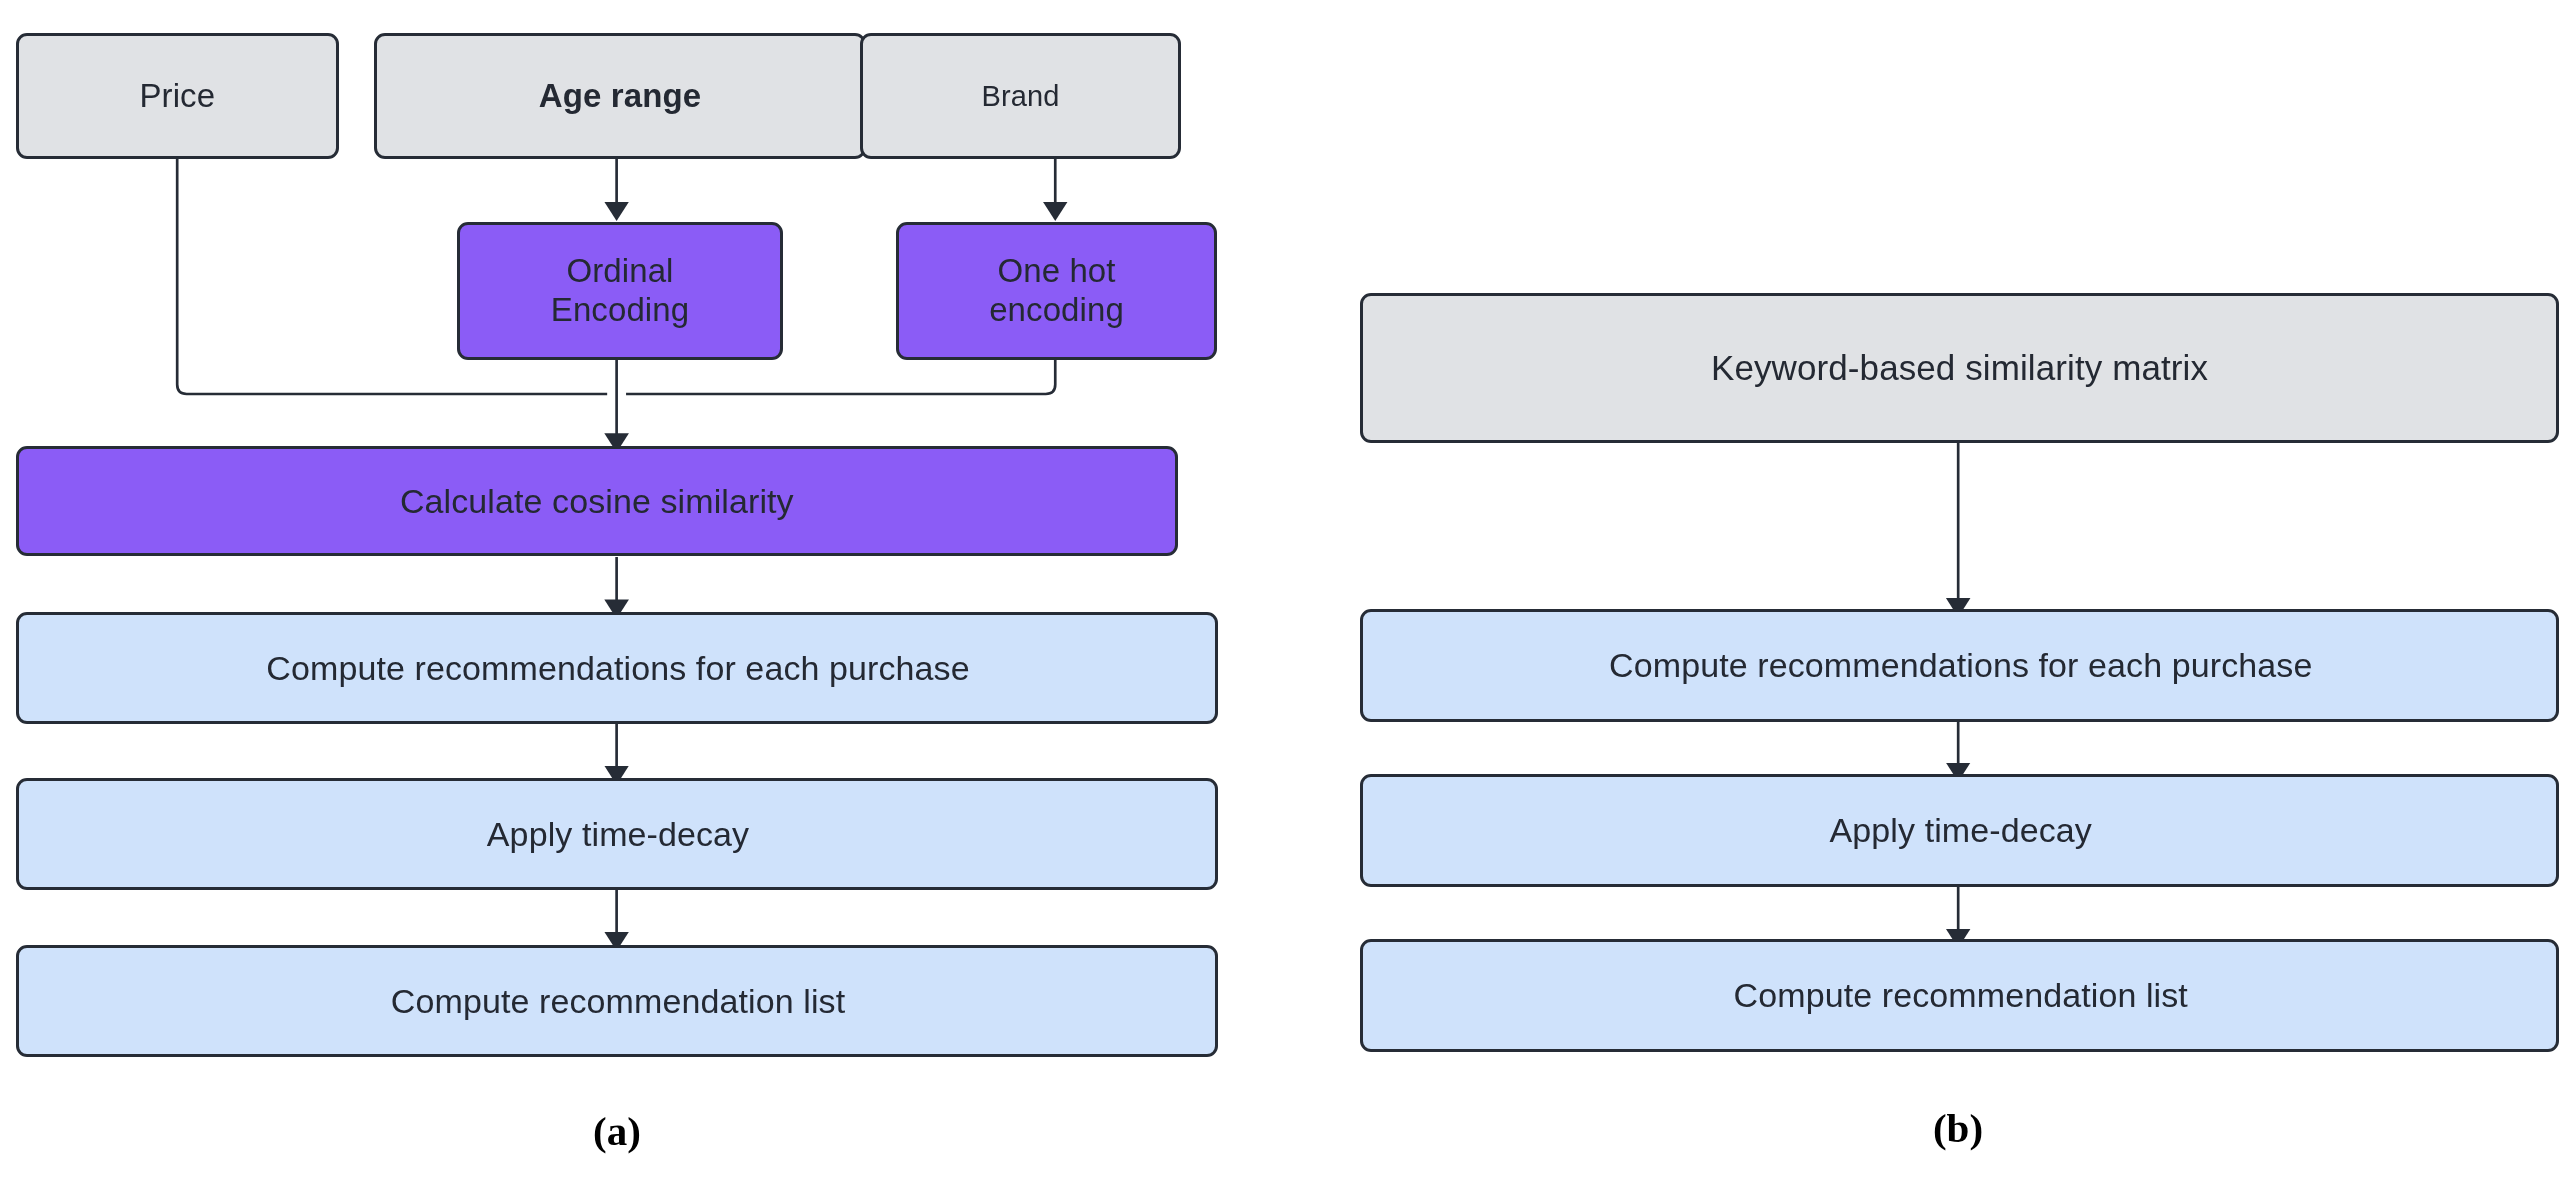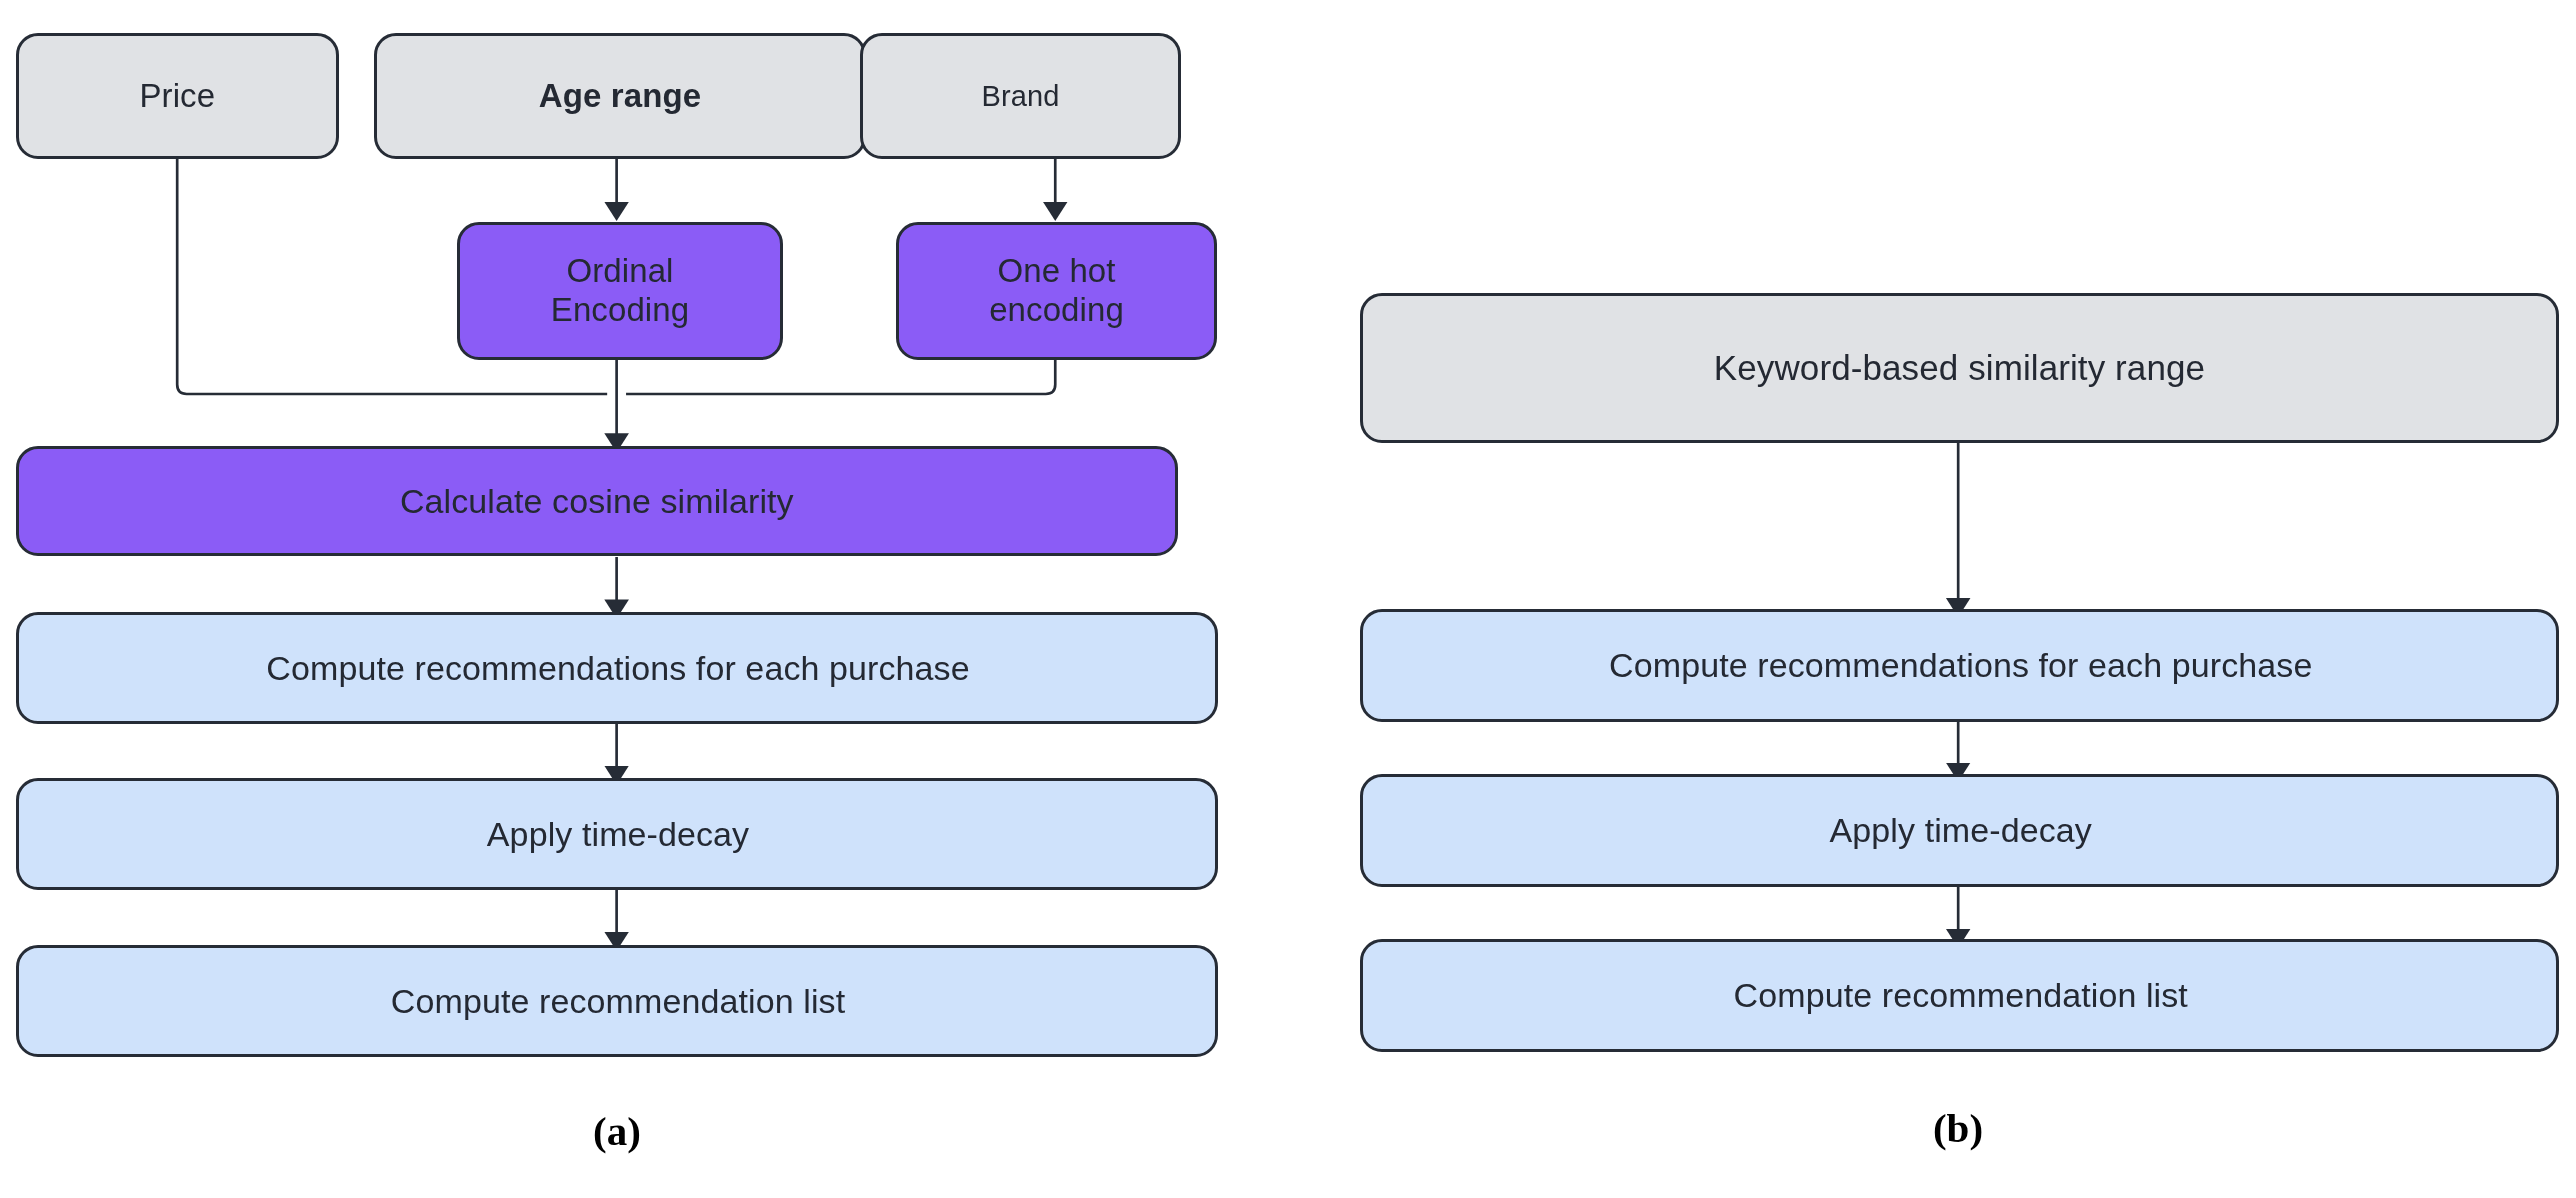--- a/index.html
+++ b/index.html
@@ -21,21 +21,21 @@
   }
   
   .node {
     position: absolute;
     box-sizing: border-box;
     display: flex;
     align-items: center;
     justify-content: center;
     text-align: center;
     border: 3.2px solid #262c36;
-    border-radius: 22px;
+    border-radius: 11px;
     line-height: 1.18;
     letter-spacing: 0.1px;
     padding: 1.6px 9.5px;
     z-index: 3;
   }
   .node.gray  { background: #e0e2e5; }
   .node.white { background: #8b5cf6; }
   .node.blue  { background: #cfe2fb; padding-left: 12px; }
 
   .node .label {
@@ -145,21 +145,21 @@
           <path d="M886,562 L886,763" marker-end="url(#ah)"></path>
 
           <path d="M886,916 L886,972" marker-end="url(#ah)"></path>
 
           <path d="M886,1125 L886,1183" marker-end="url(#ah)"></path>
         </g>
       </svg>
     </div>
 
     <div class="node gray" style="left:1360px; top:293px; width:1199px; height:150px; font-size:35px;">
-      <span class="label">Keyword-based similarity range</span>
+      <span class="label">Keyword-based similarity matrix</span>
     </div>
 
     <div class="node blue" style="left:1360px; top:609px; width:1199px; height:113px; font-size:34px;">
       <span class="label">Compute recommendations for each purchase</span>
     </div>
 
     <div class="node blue" style="left:1360px; top:774px; width:1199px; height:113px; font-size:34px;">
       <span class="label">Apply time-decay</span>
     </div>
 

